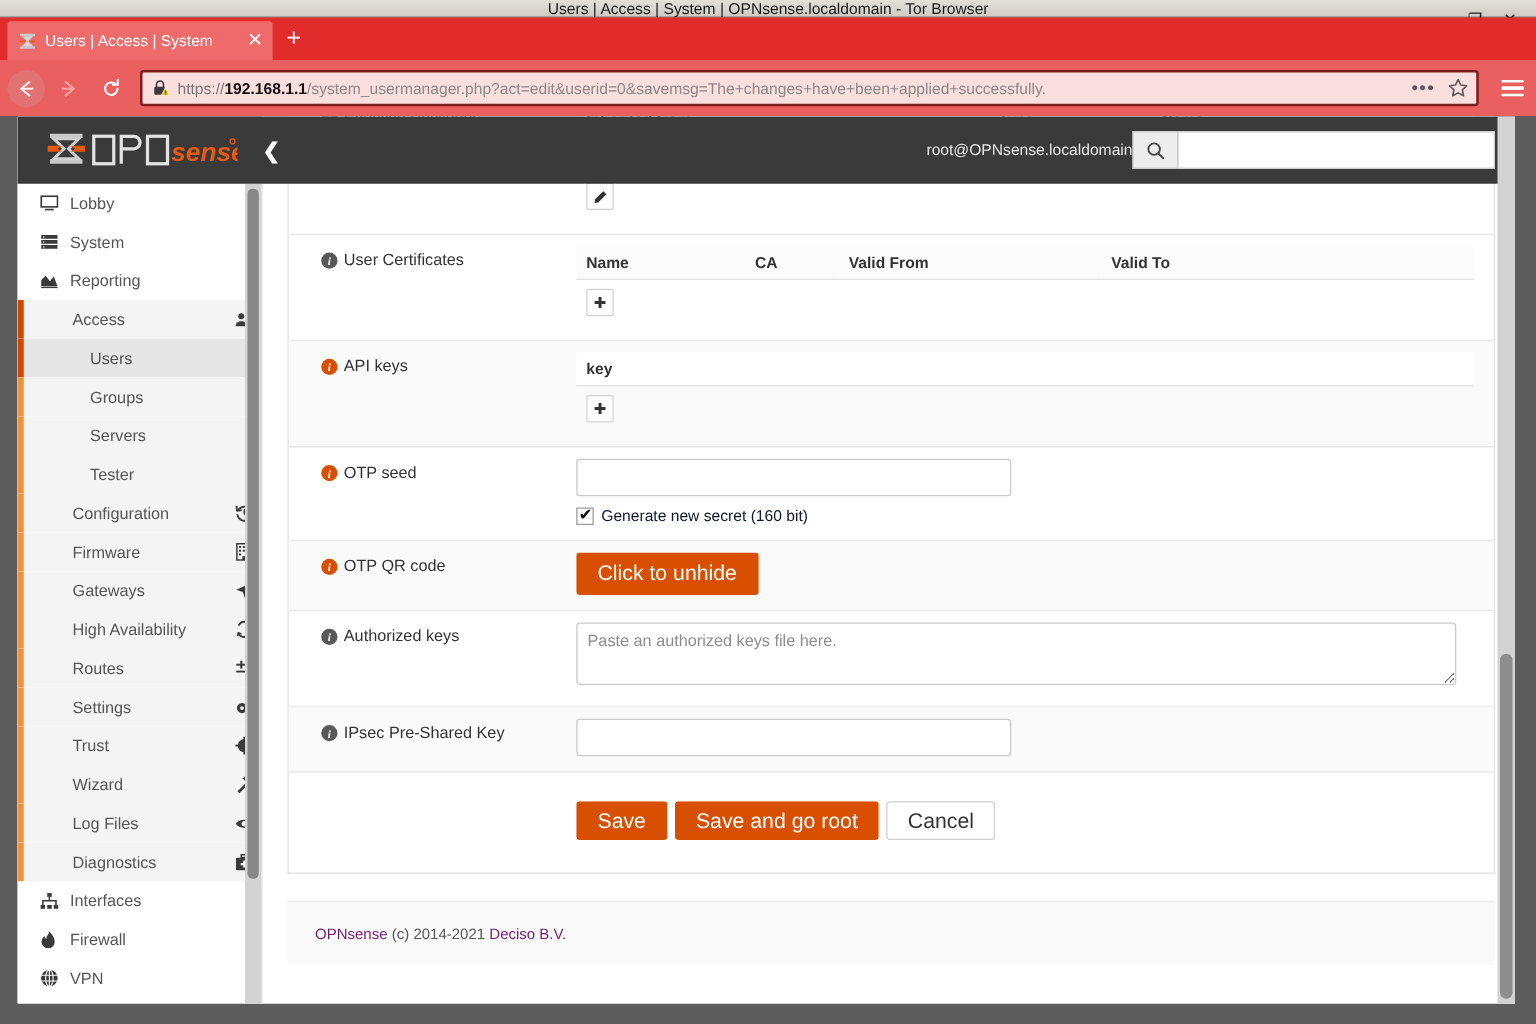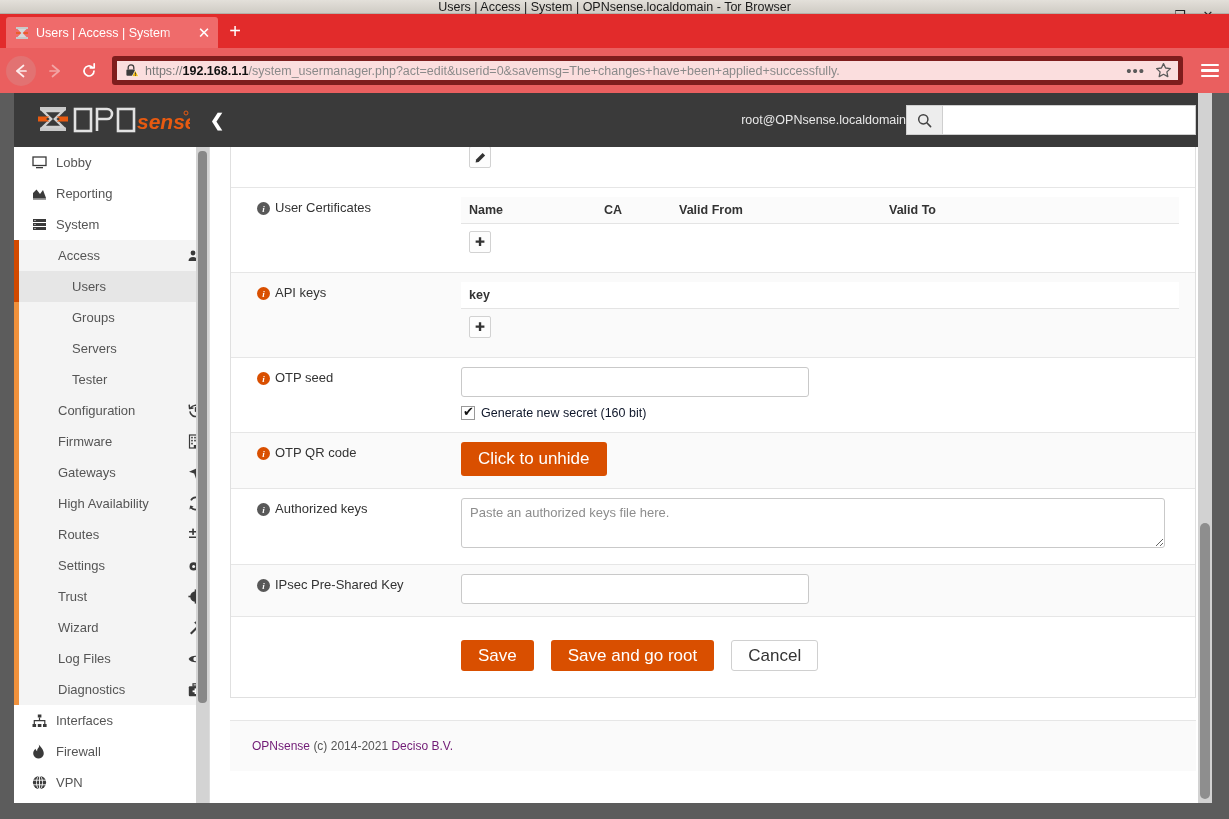--- a/index.html
+++ b/index.html
@@ -47,21 +47,21 @@
   .navbar {
     height: 45px; background: #ea5f5f; display: flex; align-items: center;
     padding: 0 6px; gap: 4px;
   }
   .nav-ico { width: 30px; height: 30px; border-radius: 50%; display: flex; align-items: center; justify-content: center; color: #fff6f6; cursor: pointer; }
   .nav-ico.back { background: #e27272; color:#fdecec; }
   .nav-ico.fwd { color: #f09c9c; }
   .urlbar {
     flex: 1; height: 29px; background: #fbdede; border-radius: 3px;
     display: flex; align-items: center; padding: 0 6px 0 8px; gap: 6px;
-    margin: 0 4px; border: 5px solid #7f1d1d;
+    margin: 0 4px; border: 2px solid #7f1d1d;
   }
   .urlbar .lock { width: 14px; height: 15px; flex: 0 0 14px; }
   .url-text { flex: 1; font-size: 12.5px; color: #8a8a8a; white-space: nowrap; overflow: hidden; }
   .url-text b { color: #111; font-weight: 700; }
   .url-text .scheme { color: #777; }
   .url-dots { color: #5a5a5a; font-size: 15px; letter-spacing: 1px; padding: 0 4px; cursor: pointer; }
   .url-star { width: 17px; height: 17px; cursor: pointer; }
   .hamburger { width: 26px; height: 26px; display: flex; flex-direction: column; justify-content: center; gap: 3px; padding: 0 4px; cursor: pointer; margin-left: 6px;}
   .hamburger span { display: block; height: 2.5px; background: #fff; border-radius: 1px; }
 
@@ -164,21 +164,21 @@
   .chk-label { font-size: 12.5px; color: #0f172a; }
 
   .btn {
     display: inline-flex; align-items: center; justify-content: center;
     height: 31px; padding: 0 16px; border-radius: 3px; font-size: 17px;
     cursor: pointer; border: 1px solid transparent;
   }
   .btn-primary { background: #d94f00; color: #fff; }
   .btn-default { background: #fff; color: #333; border: 1px solid #d0d0d0; }
   .btn-unhide { background: #d94f00; color: #fff; height: 34px; padding: 0 16px; }
-  .btn-row { display: flex; gap: 17px; padding: 14px 0 14px 0; }
+  .btn-row { display: flex; gap: 6px; padding: 14px 0 14px 0; }
 
   .footer { margin: 22px 0 0 20px; width: 966px; padding: 18px 0 18px 22px; border-top: 1px solid #e6e6e6; background:#fafafa; }
   .footer-txt { font-size: 12px; color: #555; }
   .footer-txt a { color: #701a75; text-decoration: none; }
 
   
   .pg-scroll { position: absolute; right: 0; top: 0; width: 14px; height: 710px; background: #d2d2d2; z-index: 40; }
   .pg-thumb { position: absolute; left: 2px; width: 10px; background: #8e8e8e; border-radius: 5px; }
 </style>
 </head>
@@ -302,39 +302,39 @@
                 <rect x="1" y="2" width="13" height="8.5" fill="none" stroke="#3a3a3a" stroke-width="1.3"></rect>
                 <rect x="4" y="12" width="7" height="1.3" fill="#3a3a3a"></rect>
               </svg>
             </span>
             <span class="nm-label">Lobby</span>
             <span class="nm-right"></span>
           </li>
           <li class="nav-item lvl0">
             <span class="nm-icon">
               <svg width="15" height="15" viewBox="0 0 15 15">
-                <path d="M1 12 L1 7 L4.5 3.5 L8 8 L11 4 L14 12 Z" fill="#3a3a3a"></path>
-                <rect x="1" y="12.4" width="13" height="1.1" fill="#3a3a3a"></rect>
-              </svg>
-            </span>
-            <span class="nm-label">Reporting</span>
-            <span class="nm-right"></span>
-          </li>
-          <li class="nav-item lvl0">
-            <span class="nm-icon">
-              <svg width="15" height="15" viewBox="0 0 15 15">
                 <rect x="1" y="2" width="13" height="3" fill="#3a3a3a"></rect>
                 <rect x="1" y="6" width="13" height="3" fill="#3a3a3a"></rect>
                 <rect x="1" y="10" width="13" height="3" fill="#3a3a3a"></rect>
                 <rect x="2.4" y="3.2" width="1.2" height="0.8" fill="#fff"></rect>
                 <rect x="2.4" y="7.2" width="1.2" height="0.8" fill="#fff"></rect>
                 <rect x="2.4" y="11.2" width="1.2" height="0.8" fill="#fff"></rect>
               </svg>
             </span>
             <span class="nm-label">System</span>
+            <span class="nm-right"></span>
+          </li>
+          <li class="nav-item lvl0">
+            <span class="nm-icon">
+              <svg width="15" height="15" viewBox="0 0 15 15">
+                <path d="M1 12 L1 7 L4.5 3.5 L8 8 L11 4 L14 12 Z" fill="#3a3a3a"></path>
+                <rect x="1" y="12.4" width="13" height="1.1" fill="#3a3a3a"></rect>
+              </svg>
+            </span>
+            <span class="nm-label">Reporting</span>
             <span class="nm-right"></span>
           </li>
           <li class="nav-item lvl1 group">
             <span class="accent-strip accent-dark" style="height: 100%;"></span>
             <span class="nm-label">Access</span>
             <span class="nm-right">
               <svg width="15" height="14" viewBox="0 0 15 14">
                 <circle cx="5" cy="4" r="2.4" fill="#3a3a3a"></circle>
                 <circle cx="11.2" cy="4.3" r="1.9" fill="#3a3a3a"></circle>
                 <path d="M0.5 12 c0-2.6 2-4 4.5-4 s4.5 1.4 4.5 4 Z" fill="#3a3a3a"></path>

